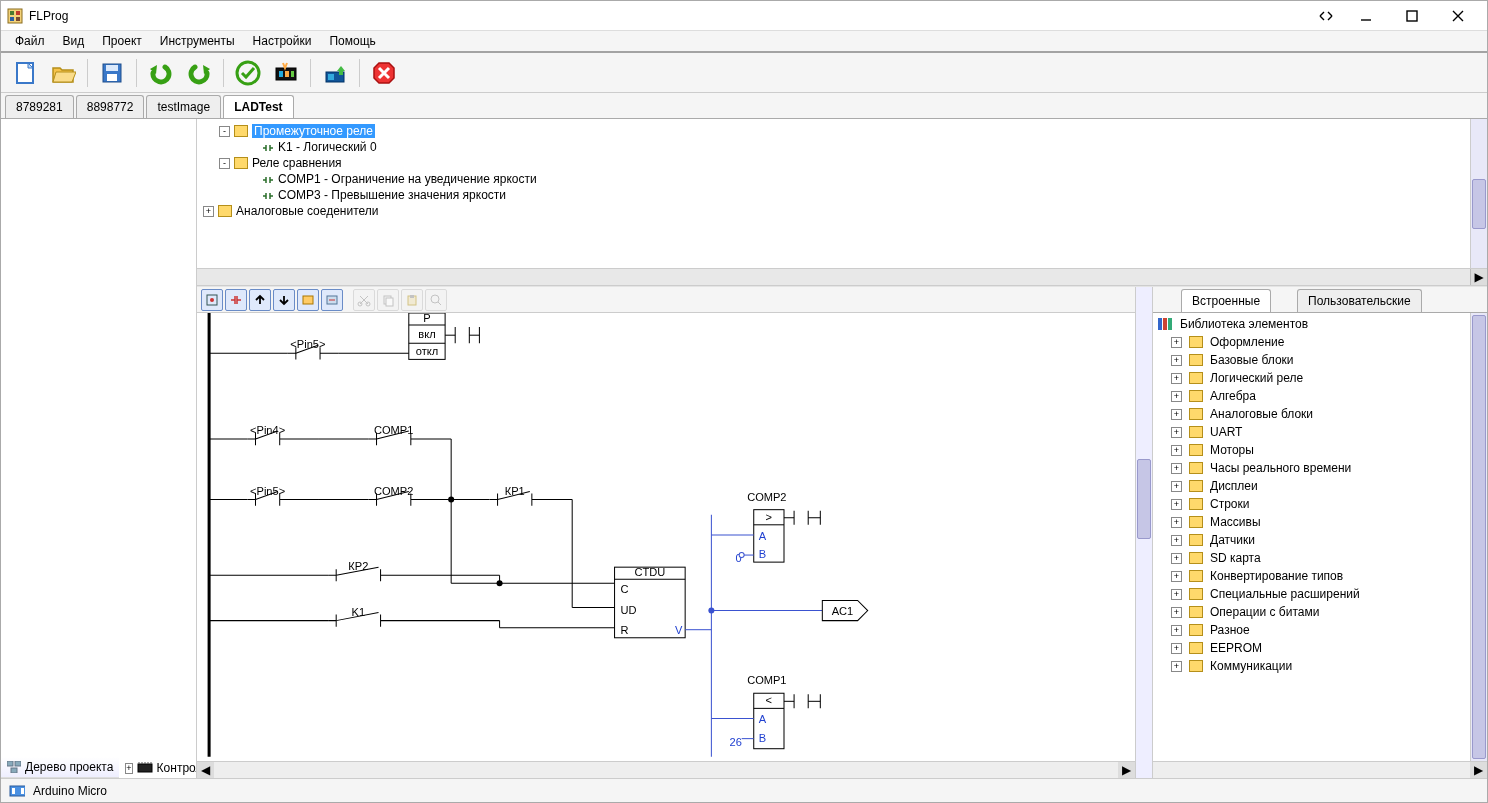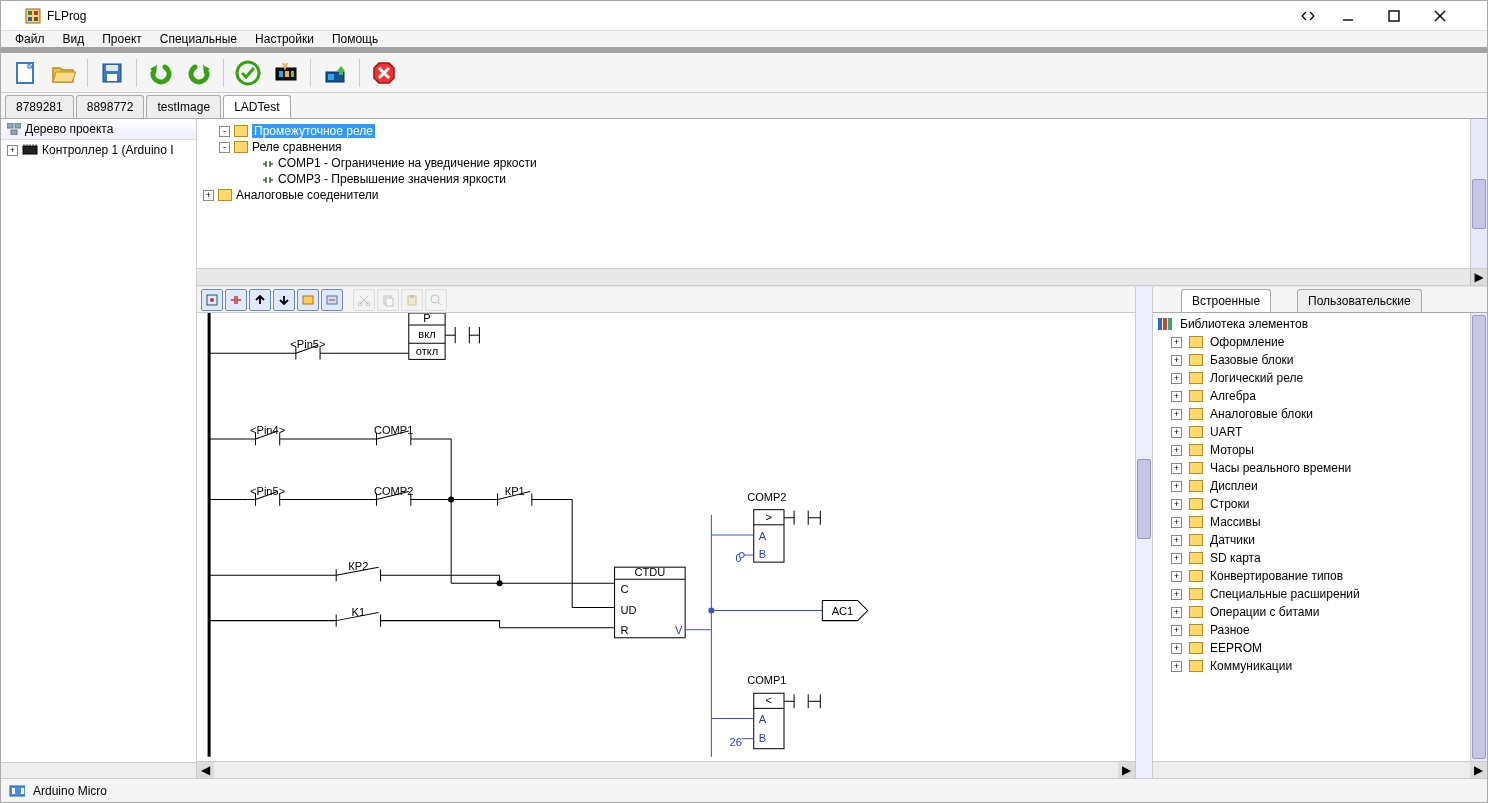--- a/index.html
+++ b/index.html
@@ -1,45 +1,45 @@
 <!DOCTYPE html>
 <html><head>
 <meta charset="utf-8">
 <style>
 * { box-sizing: border-box; margin: 0; padding: 0; font-family: Tahoma, Arial, sans-serif; font-size: 12px; }
 body { background: #fff; width: 1488px; height: 803px; overflow: hidden; display: flex; flex-direction: column; border: 1px solid #aaa; }
 
 
-.titlebar { height: 30px; display: flex; align-items: center; padding: 0 24px; background: #fff; border-bottom: 1px solid #ddd; }
+.titlebar { height: 30px; display: flex; align-items: center; padding: 0 6px; background: #fff; border-bottom: 1px solid #ddd; }
 .titlebar .appicon { width: 16px; height: 16px; margin-right: 6px; }
 .titlebar .title { flex: 1; color: #000; }
 .titlebar .winbtns { display: flex; gap: 0; }
 .titlebar .winbtn { width: 46px; height: 30px; display: flex; align-items: center; justify-content: center; cursor: pointer; }
 .titlebar .winbtn svg { width: 12px; height: 12px; }
 .titlebar .restore-arrows { margin-right: 10px; }
 
 
-.menubar { height: 22px; display: flex; align-items: center; padding: 0 6px; gap: 2px; background: #f5f5f5; border-bottom: 6px solid #a3a3a3; }
+.menubar { height: 22px; display: flex; align-items: center; padding: 0 6px; gap: 2px; background: #f5f5f5; border-bottom: 2px solid #a3a3a3; }
 .menubar .menuitem { padding: 2px 8px; cursor: pointer; color: #000; }
 
 
 .toolbar { height: 40px; display: flex; align-items: center; padding: 0 8px; gap: 6px; background: #f5f5f5; border-bottom: 1px solid #ccc; }
 .toolbar .tbtn { width: 32px; height: 32px; display: flex; align-items: center; justify-content: center; cursor: pointer; border-radius: 3px; }
 .toolbar .sep { width: 1px; height: 28px; background: #ccc; margin: 0 2px; }
 
 
 .doctabs { height: 26px; display: flex; align-items: flex-end; padding: 0 4px; background: #f5f5f5; border-bottom: 1px solid #aaa; }
 .doctabs .tab { padding: 4px 10px; border: 1px solid #aaa; border-bottom: none; background: #eee; margin-right: 2px; cursor: pointer; border-radius: 3px 3px 0 0; }
-.doctabs .tab.active { background: #fff; font-weight: normal; }
+.doctabs .tab.active { background: #fff; font-weight: bold; }
 
 
 .main { flex: 1; display: flex; overflow: hidden; }
 
 
-.leftpanel { width: 196px; border-right: 1px solid #ccc; display: flex; flex-direction: column; background: #fff; overflow: hidden; }
+.leftpanel { width: 196px; border-right: 1px solid #ccc; display: flex; flex-direction: row; background: #fff; overflow: hidden; align-items: flex-end; }
 .leftpanel .hdr { padding: 3px 6px; background: linear-gradient(#fff,#eef); border-bottom: 1px solid #ddd; display: flex; align-items: center; gap: 4px; }
 .leftpanel .tree { flex: 1; padding: 2px 4px; overflow: auto; }
 .treerow { display: flex; align-items: center; gap: 4px; padding: 1px 2px; white-space: nowrap; cursor: pointer; }
 .treerow .exp { width: 11px; height: 11px; border: 1px solid #888; display: inline-flex; align-items: center; justify-content: center; font-size: 9px; line-height: 9px; }
 .treerow .ticon { width: 16px; height: 14px; display: inline-flex; align-items: center; justify-content: center; }
 .leftpanel .bottom-scroll { height: 16px; background: #eee; border-top: 1px solid #ccc; }
 
 
 .centercol { flex: 1; display: flex; flex-direction: column; overflow: hidden; }
 
@@ -133,21 +133,21 @@
           <path d="M1 1 L11 11 M11 1 L1 11" stroke="#000" stroke-width="1.4"></path>
         </svg>
       </div>
   </div>
 </div>
 
 <div class="menubar">
   <span class="menuitem">Файл</span>
   <span class="menuitem">Вид</span>
   <span class="menuitem">Проект</span>
-  <span class="menuitem">Специальные</span>
+  <span class="menuitem">Инструменты</span>
   <span class="menuitem">Настройки</span>
   <span class="menuitem">Помощь</span>
 </div>
 
 <div class="toolbar">
   <div class="tbtn">
       <svg width="26" height="26">
         <rect x="5" y="3" width="16" height="20" fill="#fff" stroke="#3a78c9" stroke-width="2"></rect>
         <path d="M16 3 L21 8 L16 8 Z" fill="#bcd6f5" stroke="#3a78c9"></path>
       </svg>
@@ -253,20 +253,27 @@
   </div>
 
   <div class="centercol">
 
     <div class="uppertree">
       <div id="uppertree-rows">
           <div class="trow sel" style="padding-left: 16px;">
             <span class="exp2">-</span>
             <span class="foldericon"></span>
             <span class="lbl">Промежуточное реле</span>
+          </div>
+          <div class="trow" style="padding-left: 42px;">
+            <span style="display:inline-block;width:13px"></span>
+            <span class="leaficon"><svg width="12" height="10">
+                <path d="M1 5 L4 5 M4 2 L4 8 M8 2 L8 8 M8 5 L11 5" stroke="#2a6e2a" stroke-width="1.5"></path>
+              </svg></span>
+            <span class="lbl">K1 - Логический 0</span>
           </div>
           <div class="trow" style="padding-left: 16px;">
             <span class="exp2">-</span>
             <span class="foldericon"></span>
             <span class="lbl">Реле сравнения</span>
           </div>
           <div class="trow" style="padding-left: 42px;">
             <span style="display:inline-block;width:13px"></span>
             <span class="leaficon"><svg width="12" height="10">
                 <path d="M1 5 L4 5 M4 2 L4 8 M8 2 L8 8 M8 5 L11 5" stroke="#2a6e2a" stroke-width="1.5"></path>

